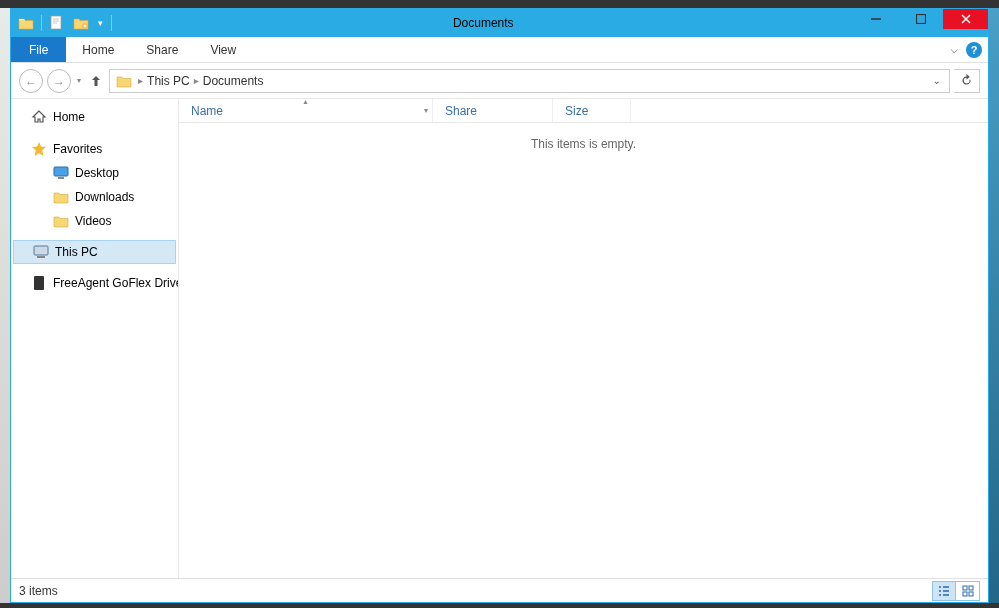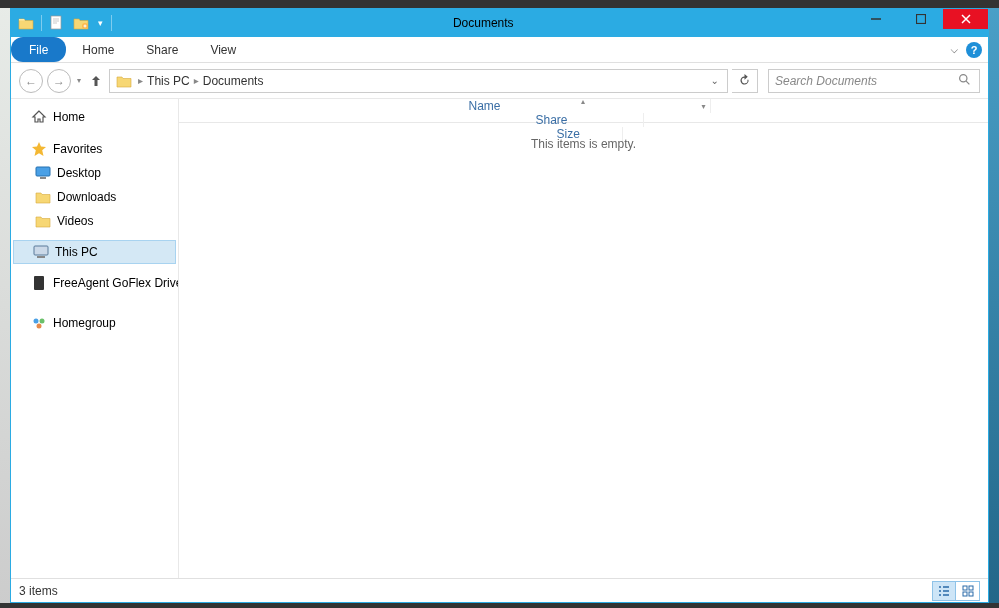--- a/index.html
+++ b/index.html
@@ -14,21 +14,21 @@
     .qat-sep { width: 1px; height: 16px; background: rgba(255,255,255,0.4); margin: 0 2px; }
     .qat-drop { font-size: 9px; color: white; padding: 0 4px; }
     .titlebar-title { flex: 1; text-align: center; font-size: 12px; color: #000; font-weight: normal; }
     .titlebar-controls { display: flex; height: 100%; }
     .win-btn { width: 45px; height: 20px; display: flex; align-items: center; justify-content: center; color: white; }
     .win-btn.close { background: #e81123; width: 45px; height: 20px; }
     .win-btn svg { pointer-events: none; }
 
     
     .ribbon-tabs { background: white; height: 26px; display: flex; align-items: stretch; border-bottom: 1px solid #e0e0e0; }
-    .ribbon-tab { padding: 0 16px; font-size: 12px; display: flex; align-items: center; color: #333; border-radius: 12px; }
+    .ribbon-tab { padding: 0 16px; font-size: 12px; display: flex; align-items: center; color: #333; }
     .ribbon-tab.file { background: #1979ca; color: white; padding: 0 18px; }
     .ribbon-spacer { flex: 1; }
     .ribbon-right { display: flex; align-items: center; padding-right: 6px; gap: 8px; }
     .ribbon-chevron { font-size: 10px; color: #666; }
     .help-icon { width: 16px; height: 16px; border-radius: 50%; background: #1e8fd8; color: white; font-size: 11px; font-weight: bold; display: flex; align-items: center; justify-content: center; }
 
     
     .navrow { display: flex; align-items: center; height: 36px; padding: 4px 8px; gap: 4px; border-bottom: 1px solid #e8e8e8; background: #fff; }
     .nav-btn { width: 24px; height: 24px; border: 1px solid #bbb; border-radius: 50%; display: flex; align-items: center; justify-content: center; color: #888; font-size: 12px; }
     .nav-drop { font-size: 8px; color: #888; padding: 0 2px; }
@@ -44,28 +44,28 @@
     .searchbox input { flex: 1; border: none; outline: none; font-size: 12px; padding: 0 6px; color: #333; font-style: italic; }
     .searchbox input::placeholder { color: #888; font-style: italic; }
     .search-icon { padding: 0 8px; color: #888; }
 
     
     .body-split { flex: 1; display: flex; overflow: hidden; background: white; }
     
     
     .navpane { width: 168px; border-right: 1px solid #e8e8e8; padding: 6px 0; font-size: 12px; overflow: hidden; }
     .nav-item { display: flex; align-items: center; height: 24px; padding-left: 20px; gap: 6px; white-space: nowrap; }
-    .nav-item.sub { padding-left: 24px; }
+    .nav-item.sub { padding-left: 42px; }
     .nav-item.selected { background: #d4e8f5; border: 1px solid #a8d3f0; margin: -1px 2px; padding-left: 19px; }
     .nav-group-gap { height: 8px; }
     .nav-icon { width: 16px; height: 16px; display: flex; align-items: center; justify-content: center; flex-shrink: 0; }
 
     
     .content { flex: 1; display: flex; flex-direction: column; }
-    .col-headers { height: 24px; display: flex; align-items: center; border-bottom: 1px solid #e8e8e8; font-size: 12px; color: #3a6ea5; flex-direction: column; }
+    .col-headers { height: 24px; display: flex; align-items: center; border-bottom: 1px solid #e8e8e8; font-size: 12px; color: #3a6ea5; }
     .col-h { padding-left: 12px; border-right: 1px solid #eee; height: 100%; display: flex; align-items: center; position: relative; }
     .col-h .sort-arrow { position: absolute; left: 50%; top: -2px; transform: translateX(-50%); font-size: 8px; color: #888; }
     .col-h .hdr-drop { margin-left: auto; padding: 0 4px; font-size: 8px; color: #888; }
     .empty-msg { text-align: center; color: #666; font-size: 12px; padding-top: 14px; }
 
     
     .statusbar { height: 24px; border-top: 1px solid #e0e0e0; display: flex; align-items: center; font-size: 12px; color: #333; padding: 0 8px; }
     .statusbar-spacer { flex: 1; }
     .view-toggle { display: flex; gap: 0; }
     .view-btn { width: 24px; height: 20px; border: 1px solid #8fc3e8; display: flex; align-items: center; justify-content: center; }
@@ -168,29 +168,20 @@
       <span class="addr-sep">▸</span>
       <span class="addr-crumb">Documents</span>
       <div class="addr-spacer"></div>
       <span class="addr-drop">⌄</span>
     </div>
     <div class="refresh-btn">
       <svg width="13" height="13" viewBox="0 0 16 16">
           <path d="M8 3a5 5 0 1 0 4.9 4H11.5A3.5 3.5 0 1 1 8 4.5V7l4-3.5L8 0z" fill="#555"></path>
         </svg>
     </div>
-    <div class="searchbox">
-      <input type="text" placeholder="Search Documents" style="">
-      <span class="search-icon">
-        <svg width="13" height="13" viewBox="0 0 16 16">
-            <circle cx="6.5" cy="6.5" r="4.5" fill="none" stroke="#888" stroke-width="1.5"></circle>
-            <line x1="10" y1="10" x2="14" y2="14" stroke="#888" stroke-width="1.5"></line>
-          </svg>
-      </span>
-    </div>
   </div>
 
   <div class="body-split">
 
     <div class="navpane">
       <div class="nav-item">
         <span class="nav-icon">
             <svg width="16" height="16" viewBox="0 0 16 16">
               <path d="M8 2L2 8h2v5h3V10h2v3h3V8h2z" fill="none" stroke="#555" stroke-width="1.2"></path>
             </svg>
@@ -245,30 +236,20 @@
       <div class="nav-item">
         <span class="nav-icon">
             <svg width="12" height="16" viewBox="0 0 12 16">
               <rect x="1" y="1" width="10" height="14" rx="1" fill="#333"></rect>
             </svg>
           </span>
         <span style="overflow:hidden;text-overflow:clip;">FreeAgent GoFlex Drive</span>
       </div>
       <div class="nav-group-gap"></div>
       <div class="nav-group-gap"></div>
-      <div class="nav-item">
-        <span class="nav-icon">
-            <svg width="16" height="14" viewBox="0 0 16 14">
-              <circle cx="5" cy="5" r="2.5" fill="#4aa0e6"></circle>
-              <circle cx="11" cy="5" r="2.5" fill="#6ac06a"></circle>
-              <circle cx="8" cy="10" r="2.5" fill="#e68a4a"></circle>
-            </svg>
-          </span>
-        <span>Homegroup</span>
-      </div>
     </div>
 
     <div class="content">
       <div class="col-headers">
         <div class="col-h" style="width:254px">
           <span>Name</span>
           <span class="sort-arrow">▴</span>
           <span class="hdr-drop">▾</span>
         </div>
         <div class="col-h" style="width:120px">

